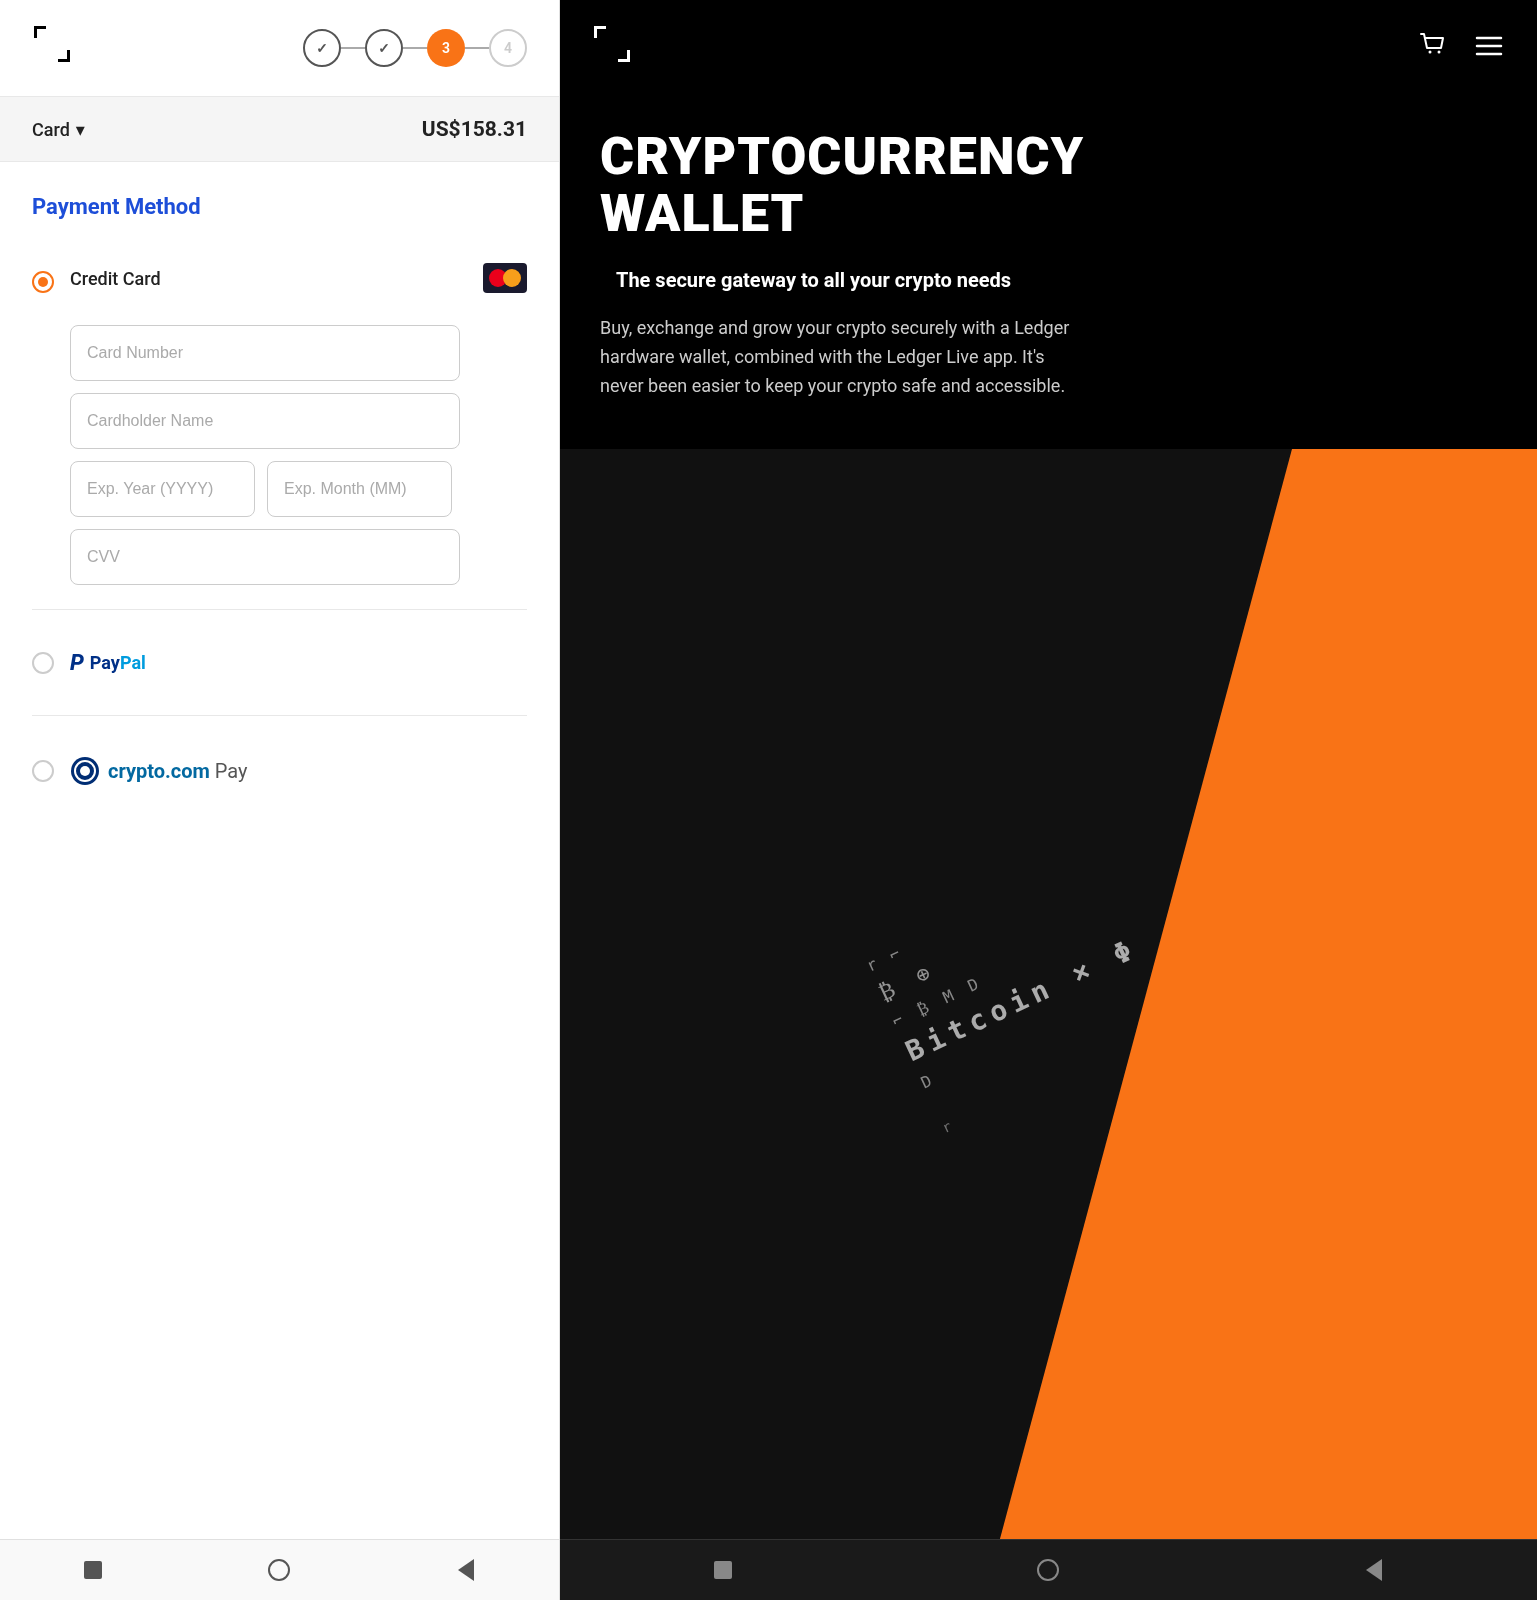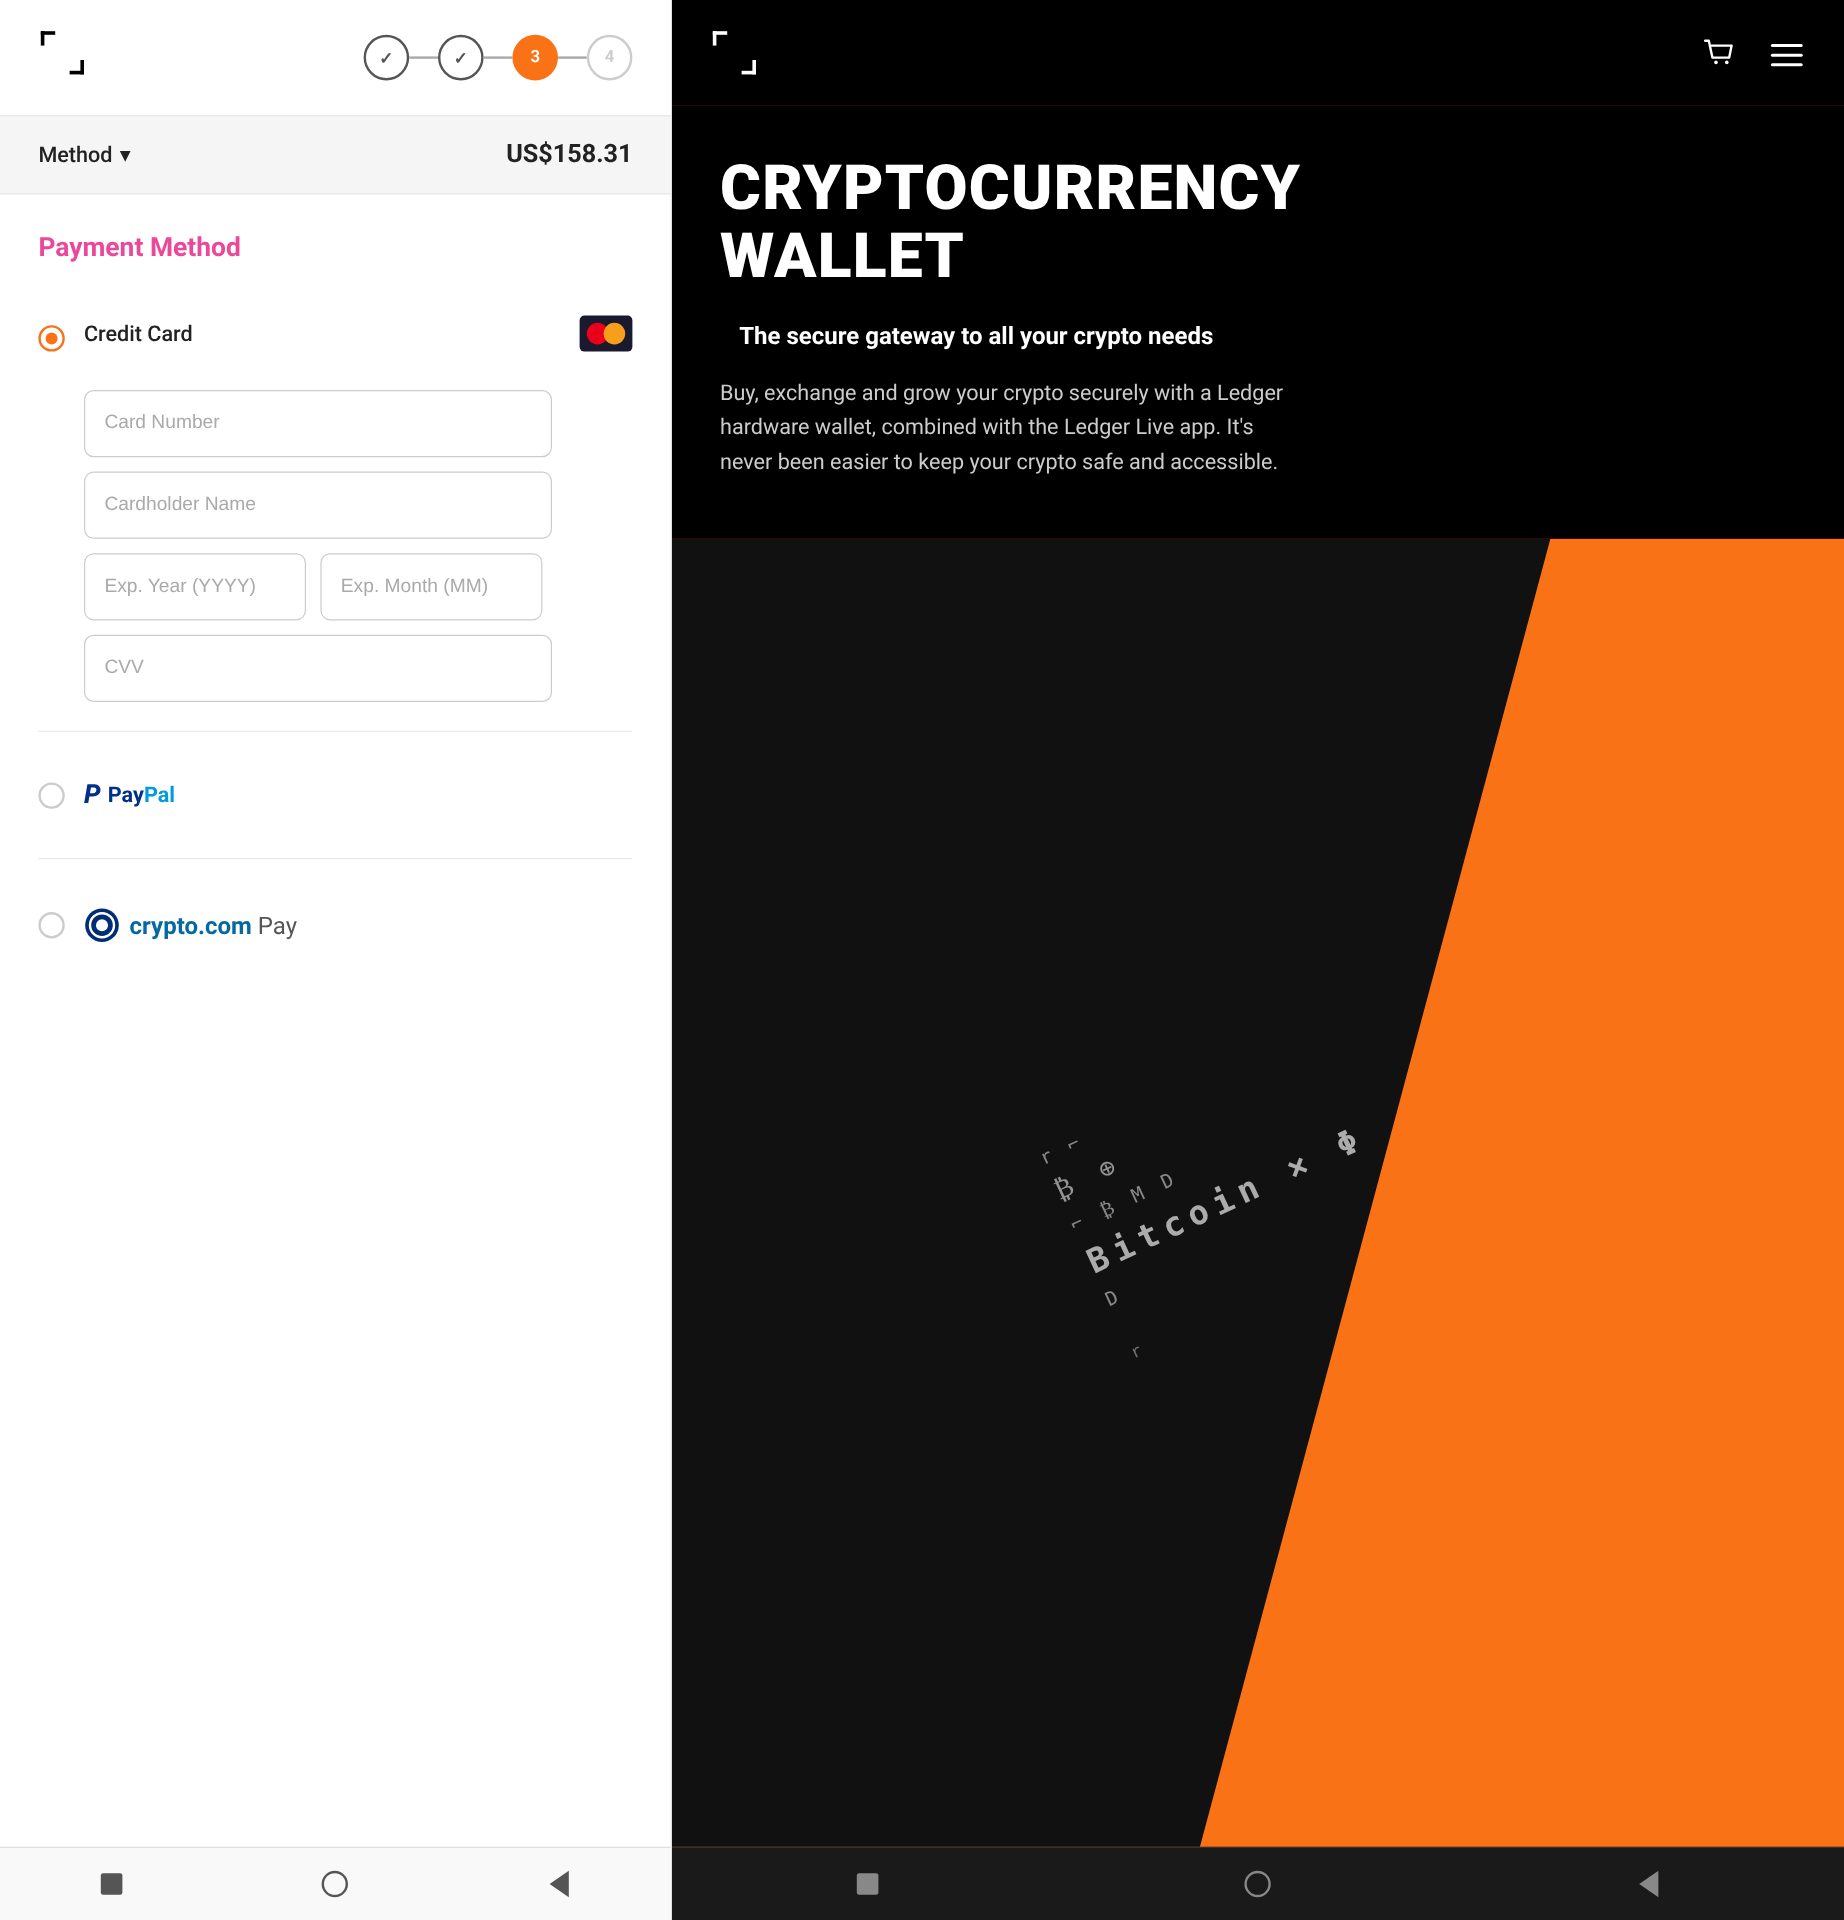--- a/index.html
+++ b/index.html
@@ -120,21 +120,21 @@
     
     .payment-section {
       padding: 32px 32px 0 32px;
       flex: 1;
       overflow-y: auto;
     }
 
     .payment-title {
       font-size: 22px;
       font-weight: 700;
-      color: #ec4899;
+      color: #1d4ed8;
       margin-bottom: 28px;
     }
 
     
     .payment-option {
       display: flex;
       align-items: flex-end;
       padding: 16px 0;
       cursor: pointer;
     }
@@ -489,21 +489,21 @@
       </div>
       <div class="step-line"></div>
       <div class="step-circle inactive">
         <span>4</span>
       </div>
     </div>
   </div>
 
   <div class="total-bar">
     <div class="total-label">
-      <span>Method</span>
+      <span>Card</span>
       <span>▾</span>
     </div>
     <div class="total-amount">US$158.31</div>
   </div>
 
   <div class="payment-section">
     <div class="payment-title">Payment Method</div>
 
     <div class="payment-option">
       <div class="radio-outer selected">

